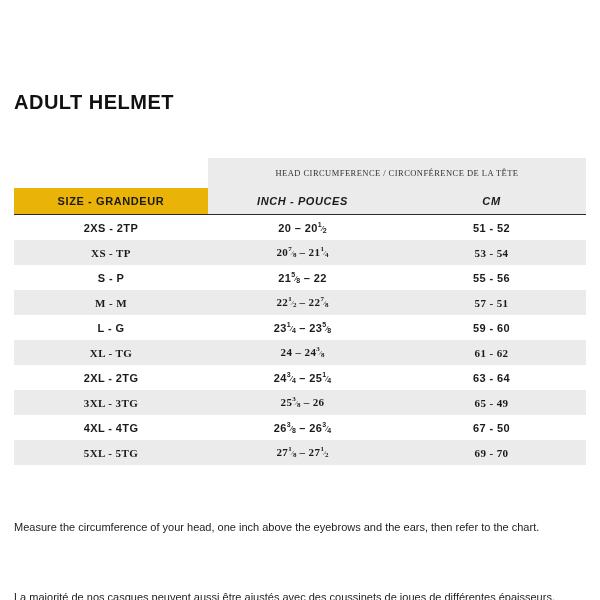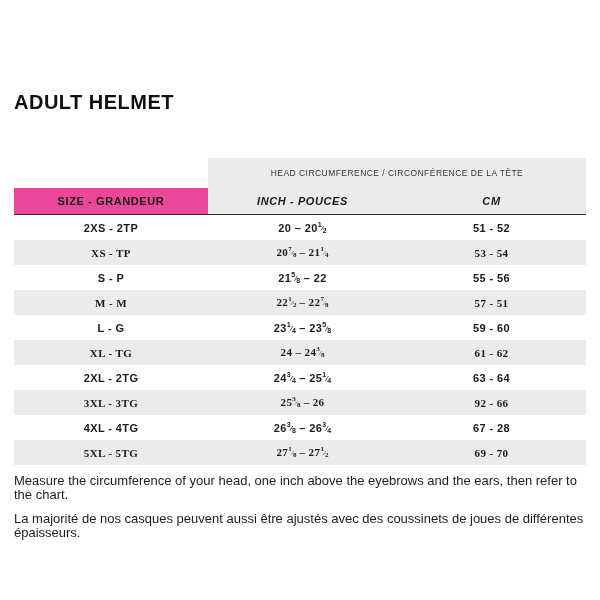--- a/index.html
+++ b/index.html
@@ -54,31 +54,32 @@
   .col-inch { width: 189px; }
   .col-cm   { width: 189px; }
 
   tr.spanhead td {
     height: 30px;
     font-size: 8.5px;
     font-weight: normal;
     letter-spacing: 0.45px;
     color: #333333;
     text-transform: uppercase;
+    font-family: Liberation Serif, serif;
   }
   tr.spanhead td.blank { background: #ffffff; }
   tr.spanhead td.shaded { background: #ebebeb; }
 
   tr.colhead td {
     height: 26px;
     font-size: 11px;
     letter-spacing: 0.6px;
     border-bottom: 1.5px solid #2b2b2b;
   }
-  tr.colhead td.blank { background: #ec4899; }
+  tr.colhead td.blank { background: #eab308; }
   tr.colhead td.shaded { background: #ebebeb; font-style: italic; }
 
   tr.datarow td {
     height: 25px;
     letter-spacing: 0.4px;
     margin-top: 36px;
   }
   tr.datarow.odd td { background: #ffffff; }
   tr.datarow.even td { background: #ebebeb; font-family: Liberation Serif, serif; }
 
@@ -89,24 +90,25 @@
     letter-spacing: 0;
   }
 
   .notes {
     position: absolute;
     left: 14px;
     top: 474px;
     width: 572px;
   }
   .note-line {
-    font-size: 13px;
+    font-size: 11px;
     line-height: 14px;
     color: #1d1d1d;
     font-weight: normal;
+    margin-top: 46px;
   }
   .note-gap { height: 10px; }
 </style>
 </head>
 <body>
 
 <div class="page">
 
   <div class="titles">
     <div class="title-line">ADULT HELMET</div>
@@ -167,27 +169,27 @@
 
       <tr class="datarow odd">
         <td>2XL - 2TG</td>
         <td><span>24</span><span class="frac"><sup style="font-size:7px">3</sup><span style="font-size:7px">⁄</span><sub style="font-size:7px">4</sub></span><span> – </span><span>25</span><span class="frac"><sup style="font-size:7px">1</sup><span style="font-size:7px">⁄</span><sub style="font-size:7px">4</sub></span></td>
         <td>63 - 64</td>
       </tr>
 
       <tr class="datarow even">
         <td>3XL - 3TG</td>
         <td><span>25</span><span class="frac"><sup style="font-size:7px">3</sup><span style="font-size:7px">⁄</span><sub style="font-size:7px">8</sub></span><span> – </span><span>26</span></td>
-        <td>92 - 66</td>
+        <td>65 - 49</td>
       </tr>
 
       <tr class="datarow odd">
         <td>4XL - 4TG</td>
         <td><span>26</span><span class="frac"><sup style="font-size:7px">3</sup><span style="font-size:7px">⁄</span><sub style="font-size:7px">8</sub></span><span> – </span><span>26</span><span class="frac"><sup style="font-size:7px">3</sup><span style="font-size:7px">⁄</span><sub style="font-size:7px">4</sub></span></td>
-        <td>67 - 28</td>
+        <td>67 - 50</td>
       </tr>
 
       <tr class="datarow even">
         <td>5XL - 5TG</td>
         <td><span>27</span><span class="frac"><sup style="font-size:7px">1</sup><span style="font-size:7px">⁄</span><sub style="font-size:7px">8</sub></span><span> – </span><span>27</span><span class="frac"><sup style="font-size:7px">1</sup><span style="font-size:7px">⁄</span><sub style="font-size:7px">2</sub></span></td>
         <td>69 - 70</td>
       </tr>
     </tbody>
   </table>
 

